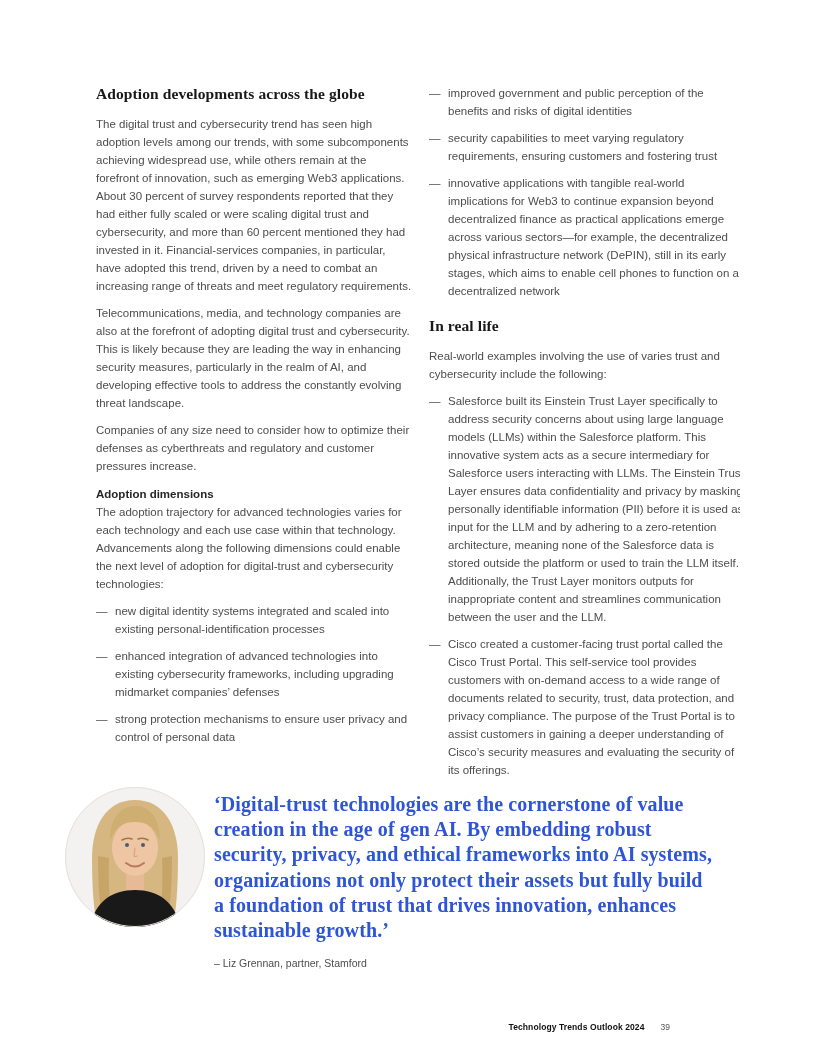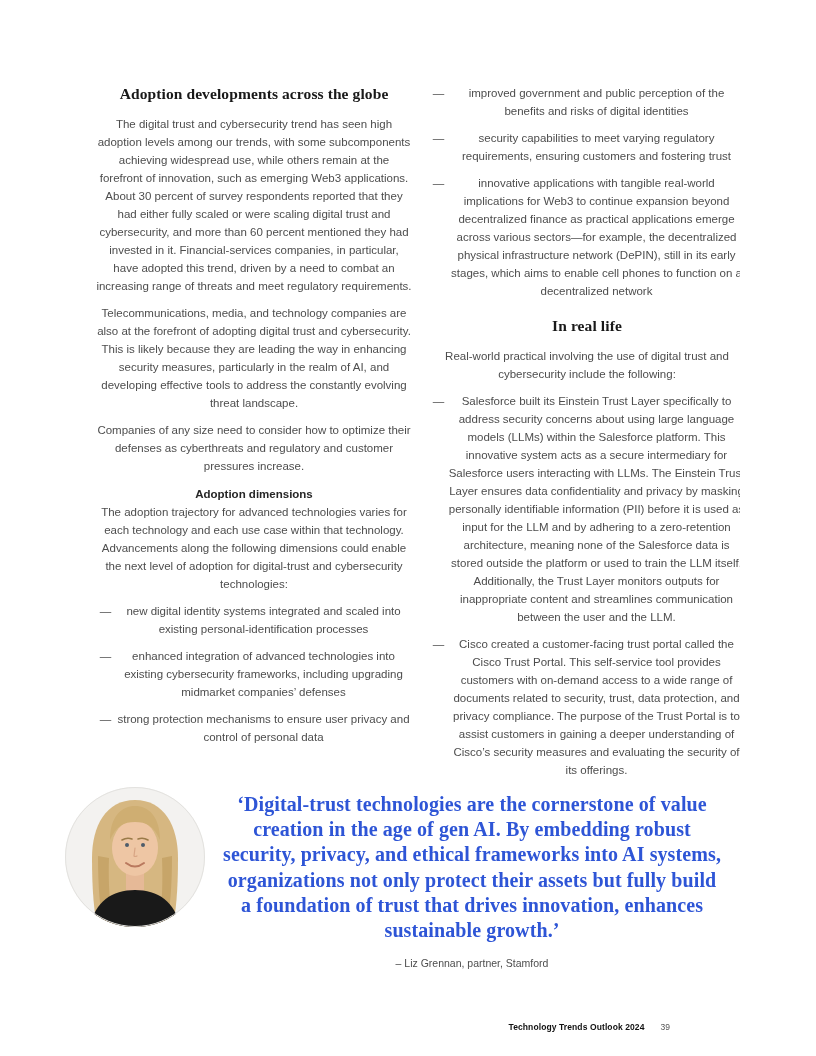--- a/index.html
+++ b/index.html
@@ -1,41 +1,41 @@
 <!DOCTYPE html>
 <html style="--accent: #2e55d6;"><head>
 <meta charset="utf-8">
 <style>
   * { margin:0; padding:0; box-sizing:border-box; }
   html,body { background:#ffffff; }
   :root { --accent:#2e55d6; }
   .page {
     position:relative; width:740px; height:1056px; background:#fff;
-    font-family:"Liberation Sans", sans-serif; overflow:hidden;text-align:center;
+    font-family:"Liberation Sans", sans-serif; overflow:hidden;
   }
   .columns { position:absolute; top:84px; left:96px; display:flex; gap:17px; }
   .col { width:316px; }
   .serif-head {
     font-family:"Liberation Serif", serif; font-weight:700;
     font-size:15.5px; line-height:20px; color:#191919; margin-bottom:11px;
     letter-spacing:.1px;
   }
   .body-p {
     font-size:11.5px; line-height:18px; color:#4d4d4d; margin-bottom:9px;
   }
   .subhead {
     font-size:11.5px; line-height:18px; font-weight:700; color:#262626; margin-top:10px;
   }
   .bullets { margin-top:9px; }
   .bullet { display:flex; margin-bottom:9px; }
   .bullet .dash { width:19px; flex:none; font-size:11.5px; line-height:18px; color:#4d4d4d; }
   .bullet .b-text { flex:1; font-size:11.5px; line-height:18px; color:#4d4d4d; }
   .rc-head { margin-top:16px; }
 
-  .quote-section { position:absolute; top:779px; left:64px; display:flex; gap:17px; }
+  .quote-section { position:absolute; top:779px; left:64px; display:flex; gap:8px; }
   .photo-wrap { width:142px; height:142px; flex:none; margin-top:7px; }
   .photo-wrap svg { display:block; }
   .quote-block { padding-top:13px; }
   .quote-line {
     font-family:"Liberation Serif", serif; font-weight:700;
     font-size:20px; line-height:25.2px; color:var(--accent);
     white-space:nowrap; letter-spacing:.1px;
   }
   .attribution { margin-top:13px; font-size:10.5px; line-height:14px; color:#4d4d4d; }
 
@@ -85,21 +85,21 @@
         <div class="bullet">
           <span class="dash">—</span>
           <span class="b-text">security capabilities to meet varying regulatory requirements, ensuring customers and fostering trust</span>
         </div>
         <div class="bullet">
           <span class="dash">—</span>
           <span class="b-text">innovative applications with tangible real-world implications for Web3 to continue expansion beyond decentralized finance as practical applications emerge across various sectors—for example, the decentralized physical infrastructure network (DePIN), still in its early stages, which aims to enable cell phones to function on a decentralized network</span>
         </div>
       </div>
       <div class="serif-head rc-head">In real life</div>
-      <p class="body-p">Real-world practical involving the use of digital trust and cybersecurity include the following:</p>
+      <p class="body-p">Real-world examples involving the use of varies trust and cybersecurity include the following:</p>
       <div class="bullets">
         <div class="bullet">
           <span class="dash">—</span>
           <span class="b-text">Salesforce built its Einstein Trust Layer specifically to address security concerns about using large language models (LLMs) within the Salesforce platform. This innovative system acts as a secure intermediary for Salesforce users interacting with LLMs. The Einstein Trust Layer ensures data confidentiality and privacy by masking personally identifiable information (PII) before it is used as input for the LLM and by adhering to a zero-retention architecture, meaning none of the Salesforce data is stored outside the platform or used to train the LLM itself. Additionally, the Trust Layer monitors outputs for inappropriate content and streamlines communication between the user and the LLM.</span>
         </div>
         <div class="bullet">
           <span class="dash">—</span>
           <span class="b-text">Cisco created a customer-facing trust portal called the Cisco Trust Portal. This self-service tool provides customers with on-demand access to a wide range of documents related to security, trust, data protection, and privacy compliance. The purpose of the Trust Portal is to assist customers in gaining a deeper understanding of Cisco’s security measures and evaluating the security of its offerings.</span>
         </div>
       </div>

